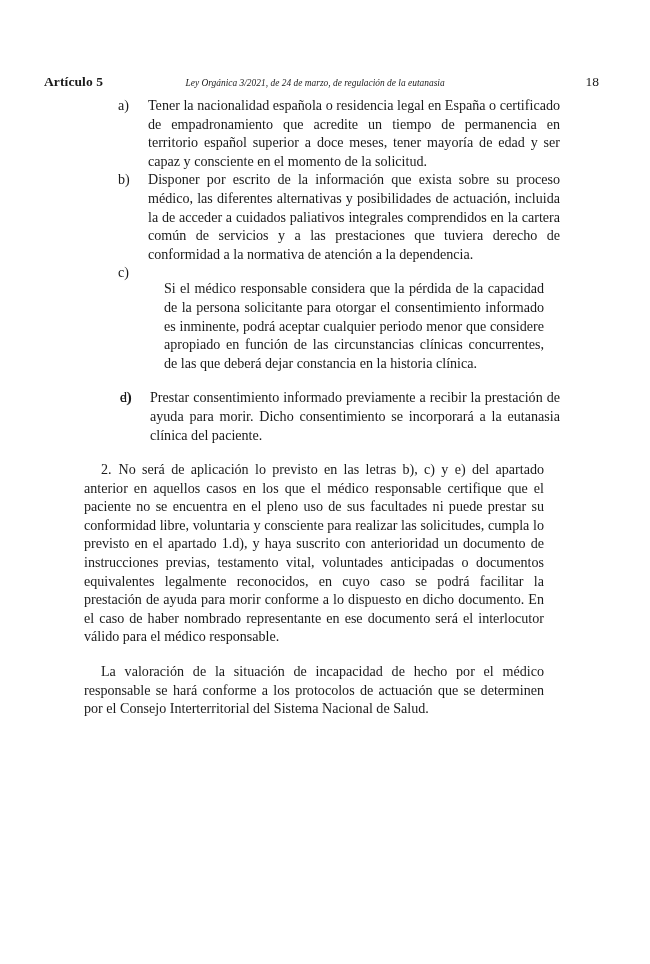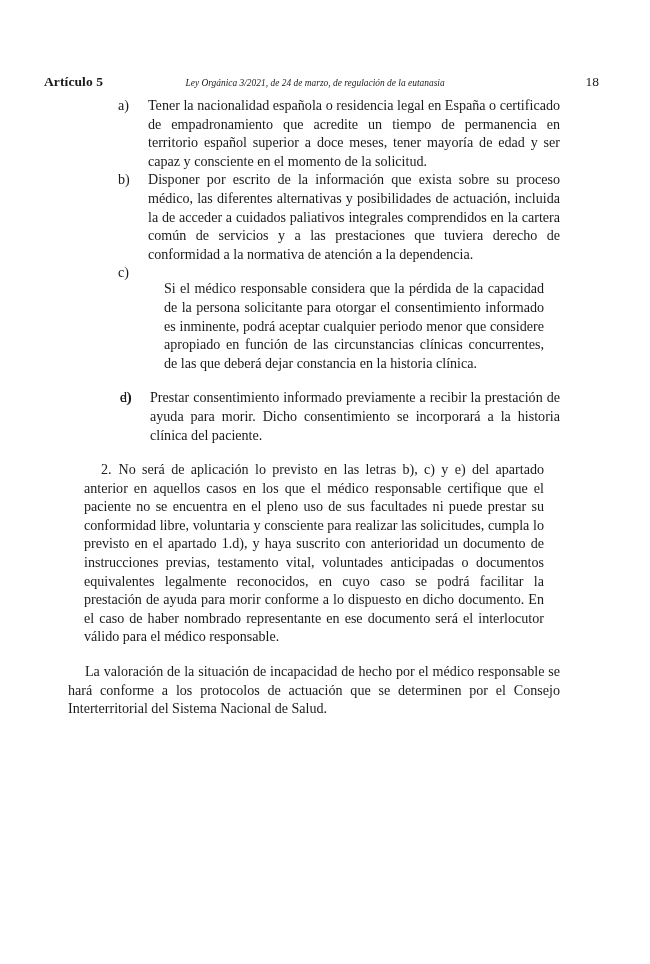--- a/index.html
+++ b/index.html
@@ -108,21 +108,21 @@
   .num-para {
     margin: 16px;
     text-indent: 17px;
     text-align: justify;
   }
   .num-para .num-label {
     margin-right: 7px;
   }
 
   .plain-para {
-    margin: 0;
+    margin: 16px;
     text-indent: 17px;
     text-align: justify;
   }
 </style>
 </head>
 <body>
 
 <div class="page">
 
   <div class="page-header">
@@ -149,21 +149,21 @@
 
       <li class="sub-para">
         <span>Si el médico responsable considera que la pérdida de la capacidad de la persona solicitante para otorgar el consentimiento informado es inminente, podrá aceptar cualquier periodo menor que considere apropiado en función de las circunstancias clínicas concurrentes, de las que deberá dejar constancia en la historia clínica.</span>
       </li>
 
       <li class="list-item wide">
         <span class="list-marker">d)</span>
       </li>
 
       <li class="list-item wide">
-        <span class="list-marker">e)</span><span>Prestar consentimiento informado previamente a recibir la prestación de ayuda para morir. Dicho consentimiento se incorporará a la historia clínica del paciente.</span>
+        <span class="list-marker">e)</span><span>Prestar consentimiento informado previamente a recibir la prestación de ayuda para morir. Dicho consentimiento se incorporará a la eutanasia clínica del paciente.</span>
       </li>
 
     </ol>
 
     <p class="num-para">
       <span class="num-label">2.</span><span>No será de aplicación lo previsto en las letras b), c) y e) del apartado anterior en aquellos casos en los que el médico responsable certifique que el paciente no se encuentra en el pleno uso de sus facultades ni puede prestar su conformidad libre, voluntaria y consciente para realizar las solicitudes, cumpla lo previsto en el apartado 1.d), y haya suscrito con anterioridad un documento de instrucciones previas, testamento vital, voluntades anticipadas o documentos equivalentes legalmente reconocidos, en cuyo caso se podrá facilitar la prestación de ayuda para morir conforme a lo dispuesto en dicho documento. En el caso de haber nombrado representante en ese documento será el interlocutor válido para el médico responsable.</span>
     </p>
 
     <p class="plain-para">
       <span>La valoración de la situación de incapacidad de hecho por el médico responsable se hará conforme a los protocolos de actuación que se determinen por el Consejo Interterritorial del Sistema Nacional de Salud.</span>

